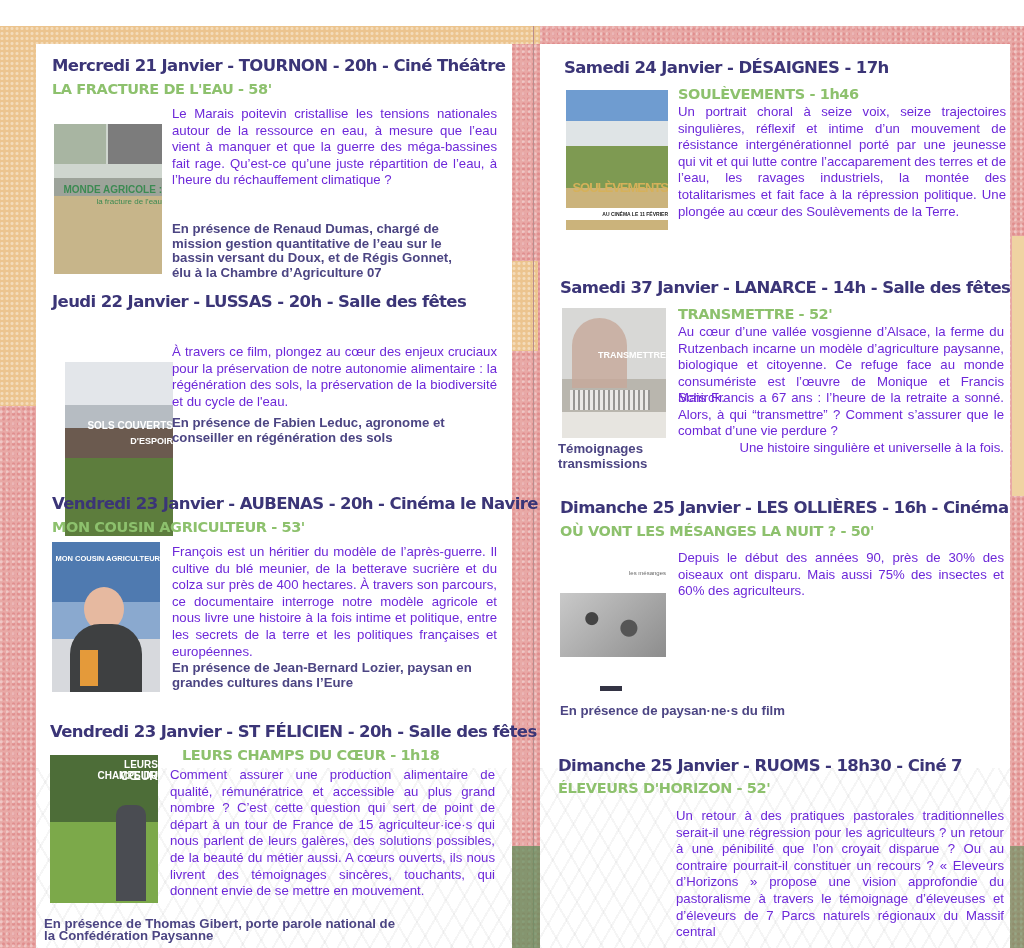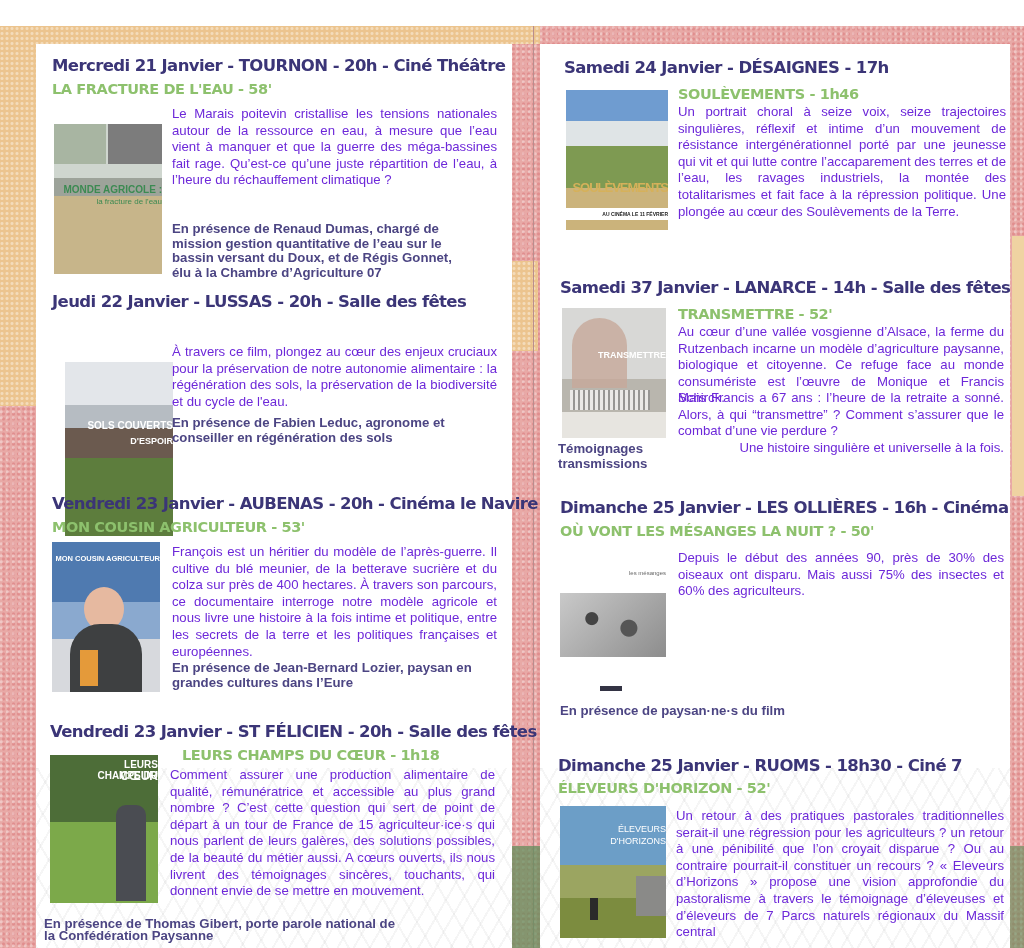--- a/index.html
+++ b/index.html
@@ -182,22 +182,16 @@
       <div style="position:absolute;left:0;top:45px;width:106px;height:64px;background:radial-gradient(circle at 30% 40%,#444 0 6px,transparent 7px),radial-gradient(circle at 65% 55%,#555 0 8px,transparent 9px),linear-gradient(135deg,#c9c9c9,#8d8d8d);"></div>
       <div style="position:absolute;left:40px;top:138px;width:22px;height:5px;background:#334;"></div>
     </div>
     <div class="desc" style="left:118px;top:52px;width:326px;">Depuis le début des années 90, près de 30% des oiseaux ont disparu. Mais aussi 75% des insectes et 60% des agriculteurs.</div>
     <div class="presence" style="left:0;top:206px;width:300px;">En présence de paysan·ne·s du film</div>
   </div>
 
   <div class="event" style="left:18px;top:692px;width:452px;height:212px;margin-top:20px;">
     <div class="ev-head" style="position:absolute;left:0;top:0;">Dimanche 25 Janvier - RUOMS - 18h30 - Ciné 7</div>
     <div class="ev-film" style="position:absolute;left:0;top:24px;">ÉLEVEURS D'HORIZON - 52'</div>
-    <div class="poster" style="left:2px;top:50px;width:106px;height:132px;background:linear-gradient(#6c9ec7 0 45%, #9ba561 45% 70%, #7c8c3f 70% 100%);">
-      <div class="ptitle" style="top:18px;font-size:9px;color:#fff;font-weight:normal;">ÉLEVEURS</div>
-      <div class="ptitle" style="top:30px;font-size:9px;color:#fff;font-weight:normal;">D'HORIZONS</div>
-      <div style="position:absolute;left:76px;top:70px;width:30px;height:40px;background:#8a8a88;"></div>
-      <div style="position:absolute;left:30px;top:92px;width:8px;height:22px;background:#2a2a2a;"></div>
-    </div>
     <div class="desc" style="left:118px;top:52px;width:328px;">Un retour à des pratiques pastorales traditionnelles serait-il une régression pour les agriculteurs ? un retour à une pénibilité que l’on croyait disparue ? Ou au contraire pourrait-il constituer un recours ? « Eleveurs d’Horizons » propose une vision approfondie du pastoralisme à travers le témoignage d’éleveuses et d’éleveurs de 7 Parcs naturels régionaux du Massif central</div>
     <div class="presence" style="left:0;top:205px;width:300px;opacity:.6;">En présence d’élu·e·s …</div>
   </div>
 </div>
 
 </body></html>

